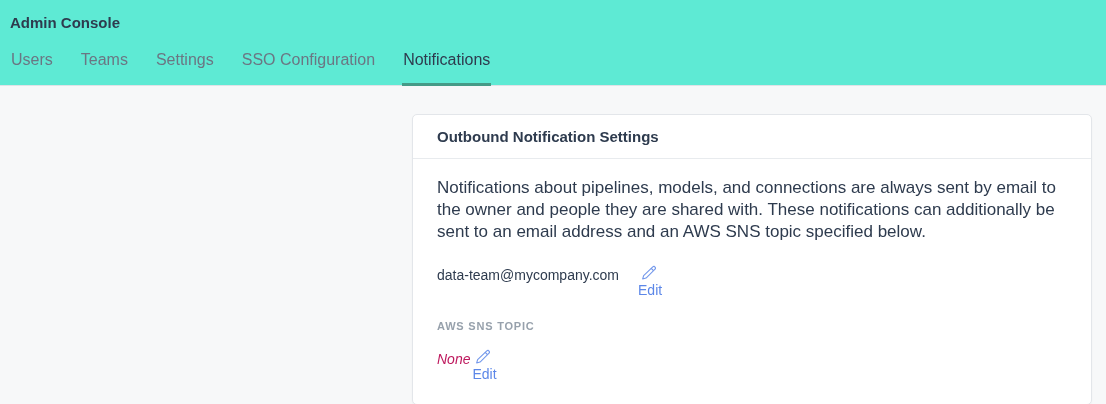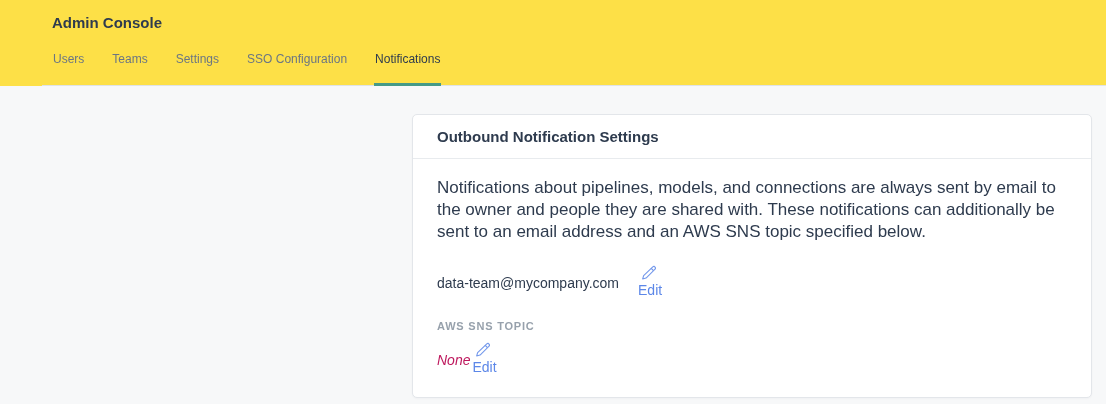--- a/index.html
+++ b/index.html
@@ -20,34 +20,34 @@
     background:#fff;
     color:var(--text-dark);
     -webkit-font-smoothing:antialiased;
   }
   .screen{
     width:1106px;height:404px;
     display:flex;flex-direction:column;
     overflow:hidden;background:#fff;
   }
   
-  .topbar{background:#fde047;flex:0 0 auto;padding-left:42px;}
+  .topbar{background:#5eead4;flex:0 0 auto;}
   .page-title{
     font-size:15px;font-weight:700;color:var(--text-dark);
     padding:13px 10px 0 10px;line-height:19px;
   }
   .tabs{
     margin-top:18px;
     padding:0 10px;
     border-bottom:1px solid var(--tabbar-border);
     display:flex;align-items:flex-end;
   }
   .tab{
     display:inline-block;
-    font-size:12px;
+    font-size:16px;
     color:var(--text-gray);
     text-decoration:none;
     padding:2px 1px 16px 1px;
     margin-right:26px;
     line-height:15px;
     cursor:pointer;
     border-bottom:3px solid transparent;
     margin-bottom:-1px;
     text-align:right;
   }
@@ -89,23 +89,22 @@
   .field{margin-bottom:20px;}
   .field:last-child{margin-bottom:0;}
   .field-label{
     font-size:11px;
     font-weight:600;
     letter-spacing:0.8px;
     color:var(--label-gray);
     line-height:13px;
   }
   .field-row{
-    margin-top:9px;
+    margin-top:16px;
     display:flex;
-    align-items:center;
     font-size:14px;
     line-height:20px;
   }
   .field-value{color:var(--text-dark);}
   .field-value.italic{font-style:italic;color:#be185d;}
   .edit-link{
     display:inline-flex;
     align-items:center;
     color:var(--link-blue);
     font-weight:400;

